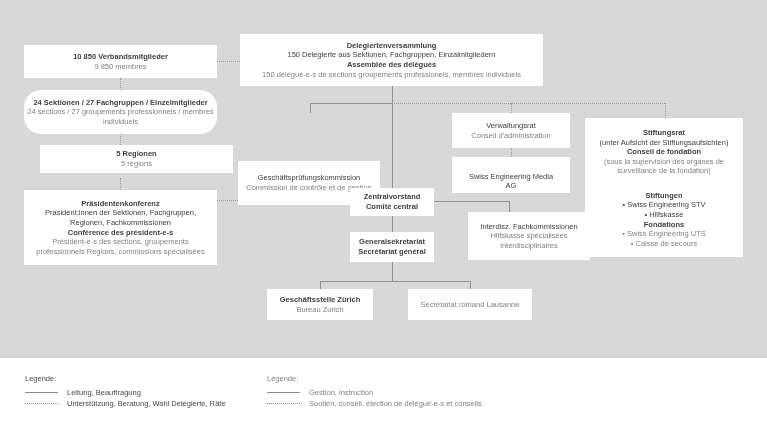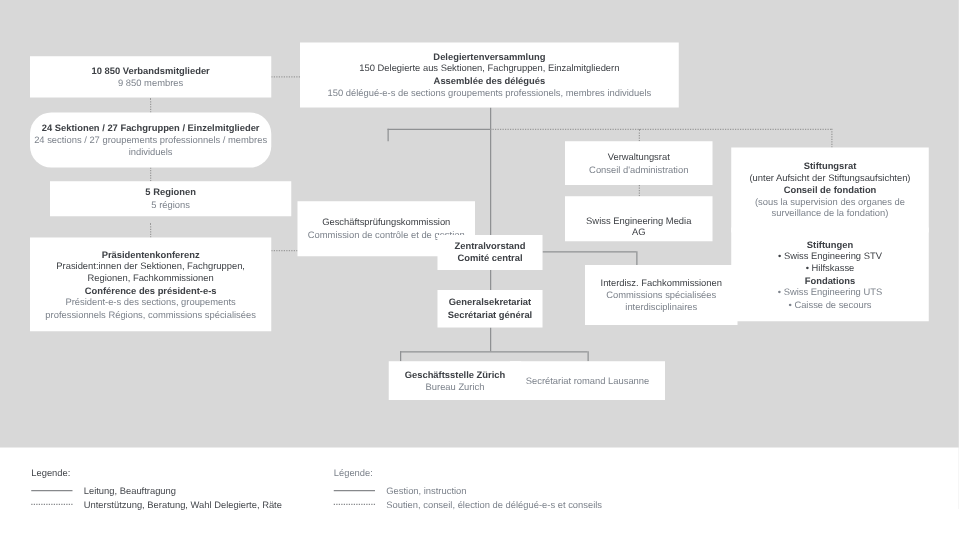--- a/index.html
+++ b/index.html
@@ -106,41 +106,41 @@
   <div class="bx" style="left:350px;top:188px;width:84px;height:28px;">
     <span class="b">Zentralvorstand</span>
     <span class="b">Comité central</span>
   </div>
 
   <div class="bx" style="left:350px;top:232px;width:84px;height:30px;">
     <span class="b">Generalsekretariat</span>
     <span class="b">Secrétariat général</span>
   </div>
 
-  <div class="bx" style="left:267px;top:289px;width:106px;height:31px;margin-left:44px;">
+  <div class="bx" style="left:267px;top:289px;width:106px;height:31px;">
     <span class="b">Geschäftsstelle Zürich</span>
     <span class="g">Bureau Zurich</span>
   </div>
 
   <div class="bx" style="left:408px;top:289px;width:124px;height:31px;">
     <span class="g">Secrétariat romand Lausanne</span>
   </div>
 
   <div class="bx" style="left:452px;top:113px;width:118px;height:35px;">
     <span class="d">Verwaltungsrat</span>
     <span class="g">Conseil d'administration</span>
   </div>
 
   <div class="bx pad-wide" style="left:452px;top:157px;width:118px;height:36px;">
     <span class="d">Swiss Engineering Media AG</span>
   </div>
 
   <div class="bx" style="left:448px;top:212px;width:122px;height:48px;margin-left:20px;">
     <span class="d">Interdisz. Fachkommissionen</span>
-    <span class="g">Commissions spécialisées interdisciplinaires</span>
+    <span class="g">Hilfskasse spécialisées interdisciplinaires</span>
   </div>
 
   <div class="bx" style="left:585px;top:118px;width:158px;height:68px;">
     <span class="b">Stiftungsrat</span>
     <span class="d">(unter Aufsicht der Stiftungsaufsichten)</span>
     <span class="b">Conseil de fondation</span>
     <span class="g">(sous la supervision des organes de surveillance de la fondation)</span>
   </div>
 
   <div class="bx" style="left:585px;top:182px;width:158px;height:75px;">

